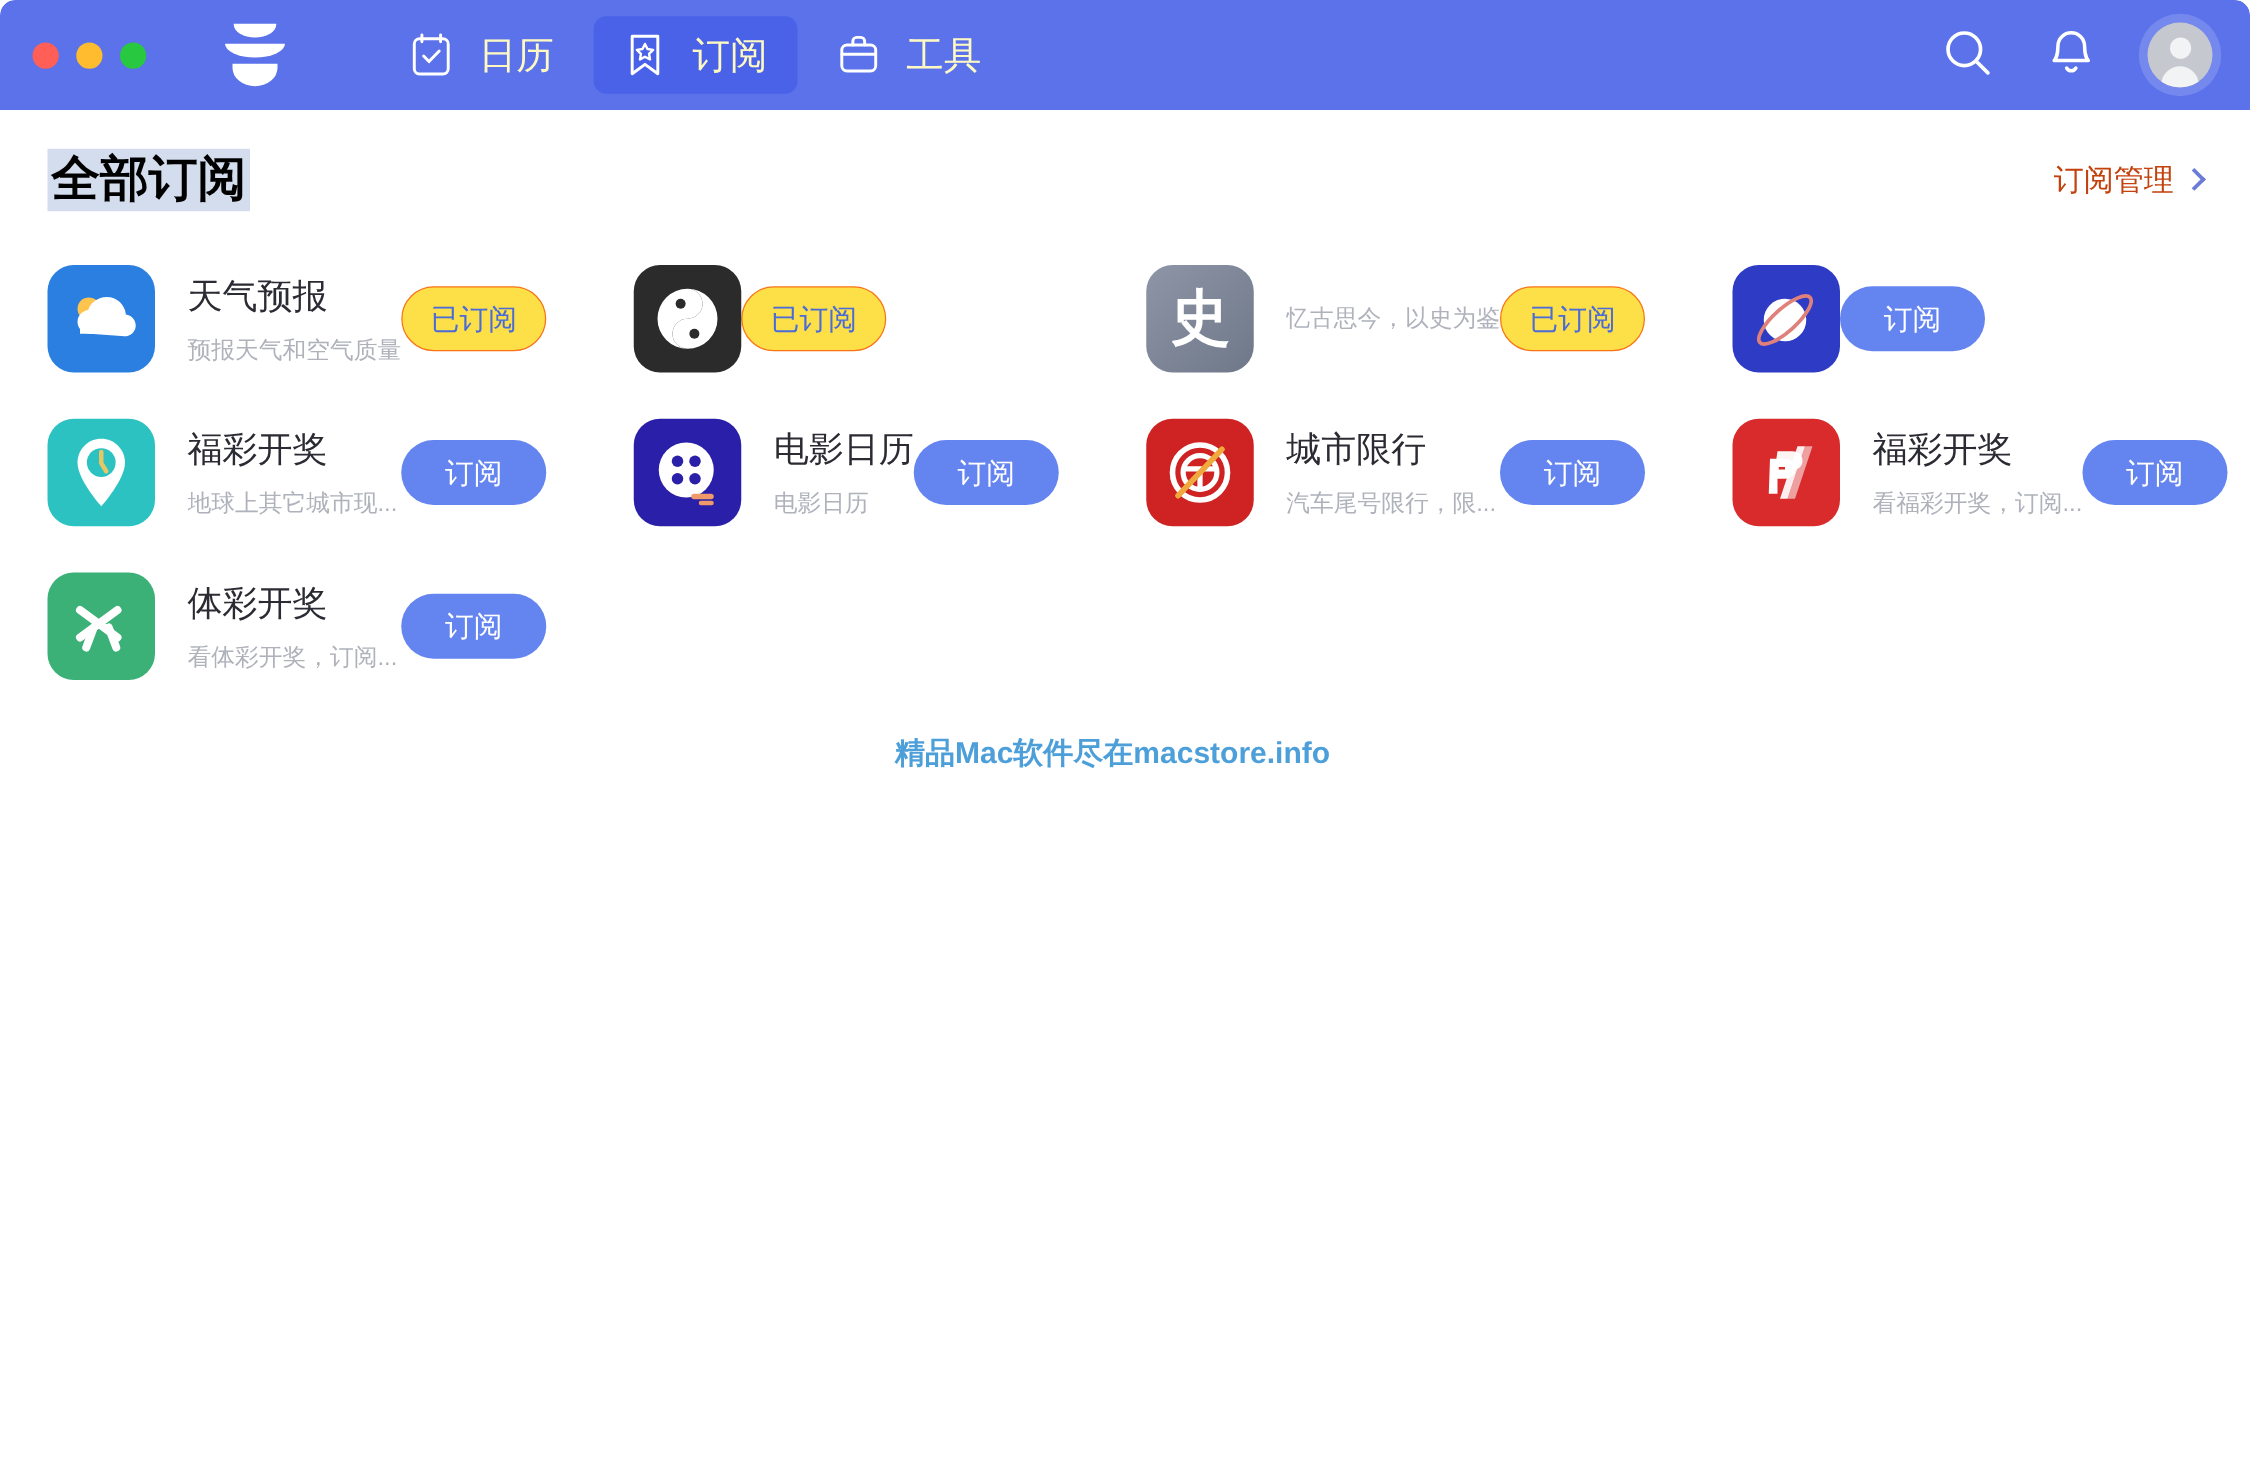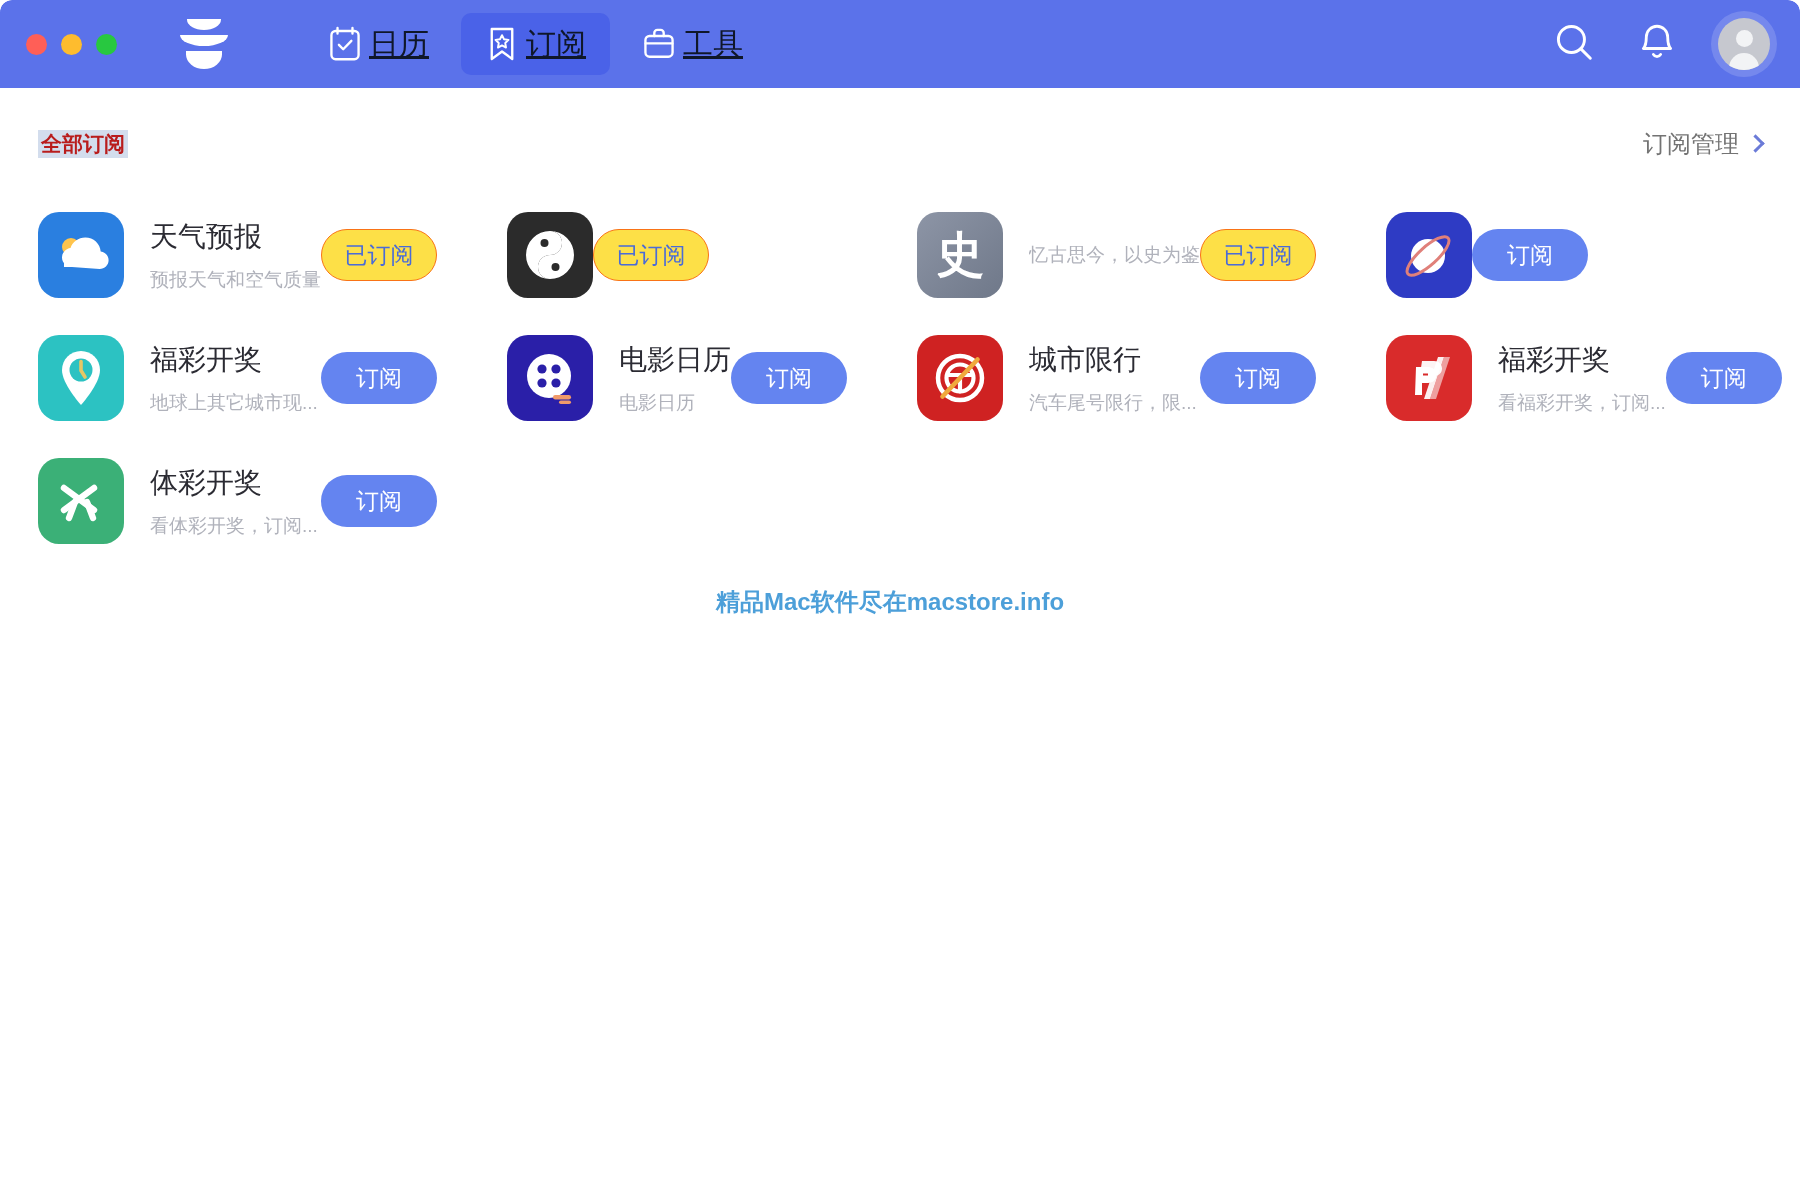--- a/index.html
+++ b/index.html
@@ -64,29 +64,28 @@
     border-bottom-right-radius: 22px 18px;
   }
 
   .navtabs {
     display: flex;
     align-items: center;
     margin-left: 68px;
     gap: 8px;
   }
   .navtab {
-    display: flex; align-items: center; gap: 7px;
+    display: flex; align-items: center; gap: 21px;
     height: 62px;
     padding: 0 24px;
     border-radius: 10px;
-    color: #0f172a;
+    color: #fef9c3;
     font-size: 30px;
     cursor: pointer;
     white-space: nowrap;
-    text-decoration: underline;
   }
   .navtab.active { background: #4a62e8; }
   .navtab svg { display: block; }
 
   .header-right {
     position: absolute;
     right: 30px; top: 0; bottom: 0;
     display: flex; align-items: center; gap: 40px;
   }
   .hicon { cursor: pointer; display: block; }
@@ -114,31 +113,31 @@
     background: #f2f3f5; left: -15px; top: -17px;
   }
 
   
   .content { padding: 0 38px; }
   .page-head {
     display: flex; align-items: center; justify-content: space-between;
     height: 112px;
   }
   .page-title {
-    font-size: 21px;
+    font-size: 39px;
     font-weight: 700;
-    color: #b91c1c;
+    color: #000000;
     background: #d3dded;
     line-height: 1.25;
     padding: 1px 3px;
   }
   .manage-link {
     display: flex; align-items: center; gap: 10px;
     font-size: 24px;
-    color: #737373;
+    color: #c2410c;
     cursor: pointer;
   }
   .chev {
     width: 13px; height: 13px;
     border-top: 3px solid #6b7bd8;
     border-right: 3px solid #6b7bd8;
     transform: rotate(45deg);
     margin-bottom: 2px;
   }
 

